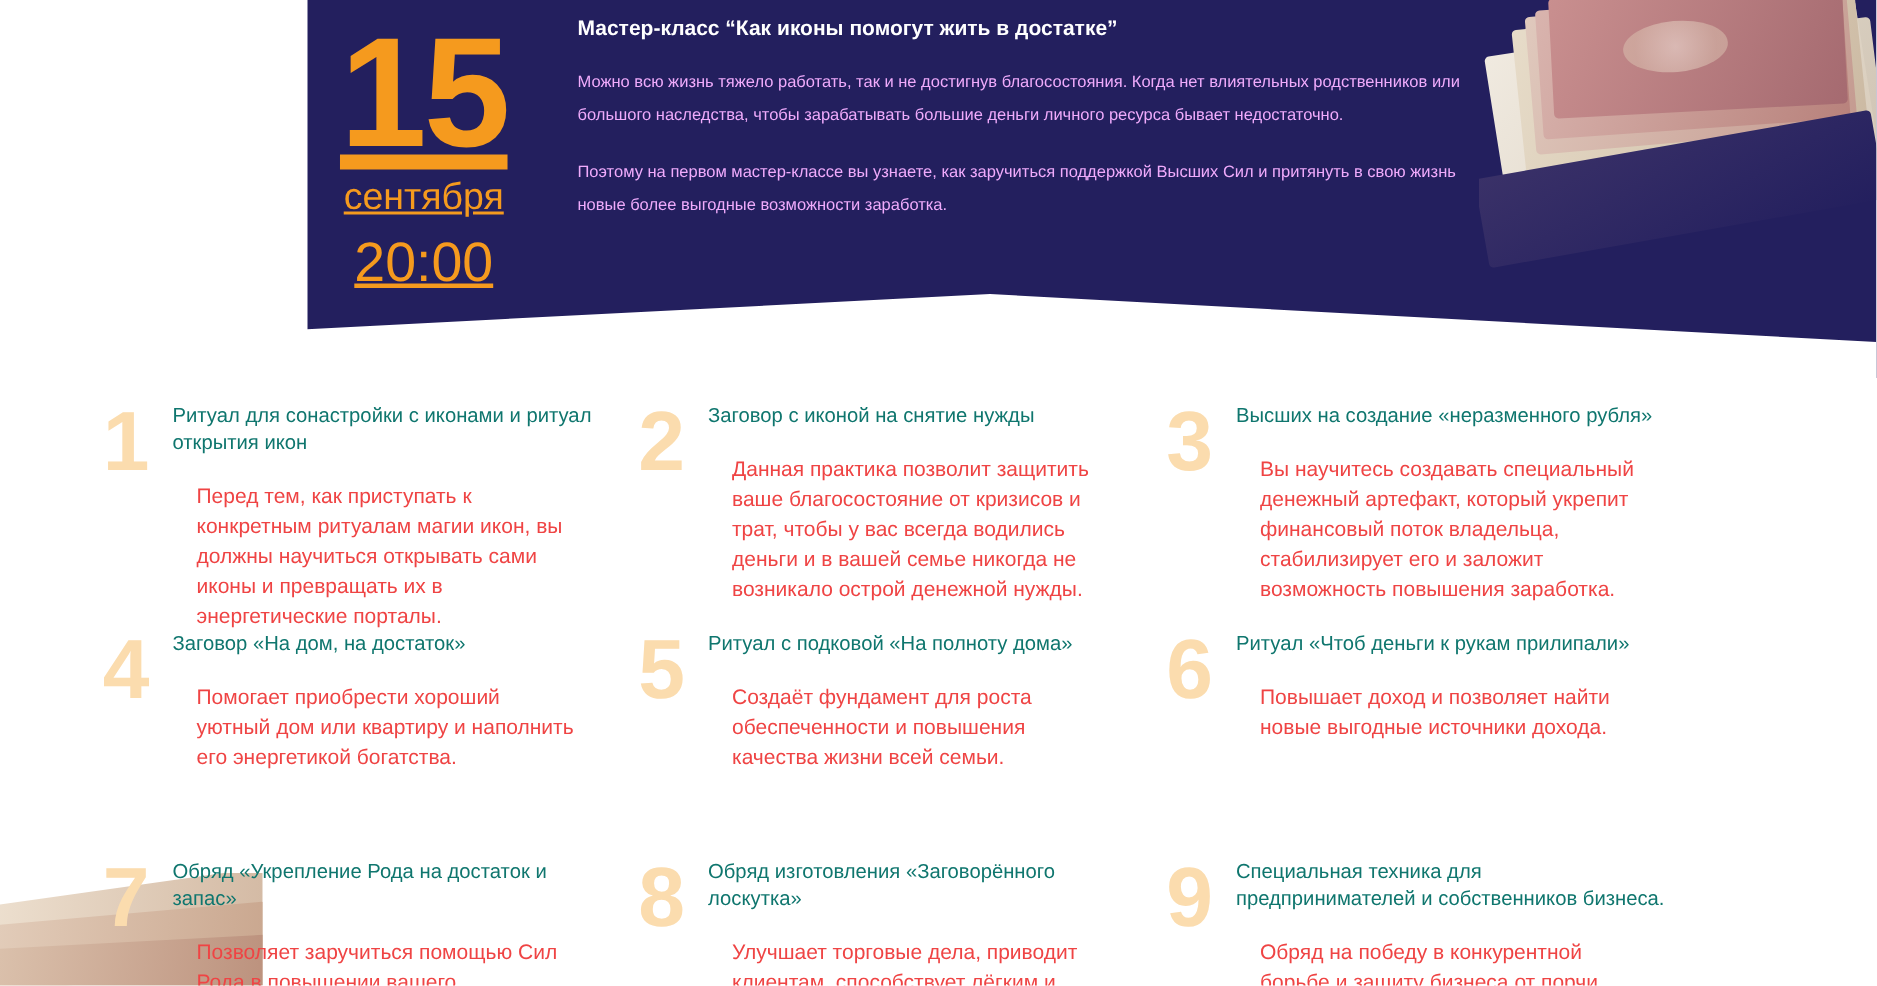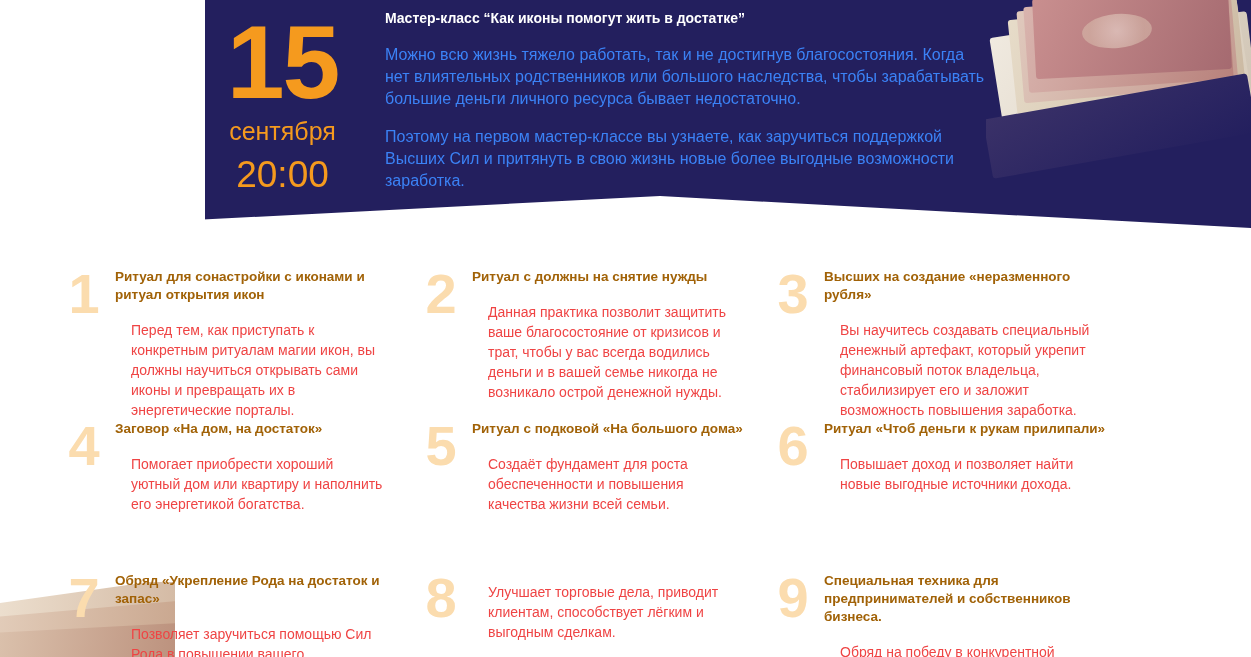--- a/index.html
+++ b/index.html
@@ -42,20 +42,21 @@
     clip-path: polygon(0 0, 0 100%, 1251px 100%, 1251px 44px, 660px 12px, 0 46px);
   }
 
   .date-block {
     position: absolute;
     left: 205px;
     top: 0;
     width: 155px;
     text-align: center;
     color: #f59a1e;
+    text-decoration: underline;
   }
   .date-day {
     font-size: 104px;
     line-height: 112px;
     font-weight: bold;
     letter-spacing: -2px;
     margin-top: 6px;
   }
   .date-month {
     font-size: 25px;
@@ -77,24 +78,24 @@
     width: 600px;
     color: #ffffff;
   }
   .header-title {
     font-size: 14px;
     font-weight: bold;
     line-height: 24px;
     margin-bottom: 14px;
   }
   .header-para {
-    font-size: 16px;
+    font-size: 11px;
     line-height: 22px;
     margin: 0 0 16px 0;
-    color: #3b82f6;
+    color: #f0abfc;
   }
 
   
   .money-photo {
     position: absolute;
     right: 0;
     top: 0;
     width: 265px;
     height: 182px;
     overflow: hidden;
@@ -140,23 +141,23 @@
     width: 48px;
     text-align: center;
     font-size: 56px;
     line-height: 60px;
     font-weight: bold;
     color: #fbdcae;
     user-select: none;
   }
   .item-title {
     font-size: 13.5px;
-    font-weight: bold;
+    font-weight: normal;
     line-height: 18px;
-    color: #a16207;
+    color: #0f766e;
     margin: 6px 0 6px 0;
   }
   .item-desc {
     font-size: 14px;
     line-height: 20px;
     color: #ef4444;
     margin: 16px;
   }
 </style>
 </head>
@@ -201,56 +202,57 @@
 <div class="items">
 
   <div class="item">
     <div class="item-num">1</div>
     <div class="item-title">Ритуал для сонастройки с иконами и ритуал открытия икон</div>
     <p class="item-desc">Перед тем, как приступать к конкретным ритуалам магии икон, вы должны научиться открывать сами иконы и превращать их в энергетические порталы.</p>
   </div>
 
   <div class="item">
     <div class="item-num">2</div>
-    <div class="item-title">Ритуал с должны на снятие нужды</div>
+    <div class="item-title">Заговор с иконой на снятие нужды</div>
     <p class="item-desc">Данная практика позволит защитить ваше благосостояние от кризисов и трат, чтобы у вас всегда водились деньги и в вашей семье никогда не возникало острой денежной нужды.</p>
   </div>
 
   <div class="item">
     <div class="item-num">3</div>
     <div class="item-title">Высших на создание «неразменного рубля»</div>
     <p class="item-desc">Вы научитесь создавать специальный денежный артефакт, который укрепит финансовый поток владельца, стабилизирует его и заложит возможность повышения заработка.</p>
   </div>
 
   <div class="item">
     <div class="item-num">4</div>
     <div class="item-title">Заговор «На дом, на достаток»</div>
     <p class="item-desc">Помогает приобрести хороший уютный дом или квартиру и наполнить его энергетикой богатства.</p>
   </div>
 
   <div class="item">
     <div class="item-num">5</div>
-    <div class="item-title">Ритуал с подковой «На большого дома»</div>
+    <div class="item-title">Ритуал с подковой «На полноту дома»</div>
     <p class="item-desc">Создаёт фундамент для роста обеспеченности и повышения качества жизни всей семьи.</p>
   </div>
 
   <div class="item">
     <div class="item-num">6</div>
     <div class="item-title">Ритуал «Чтоб деньги к рукам прилипали»</div>
     <p class="item-desc">Повышает доход и позволяет найти новые выгодные источники дохода.</p>
   </div>
 
   <div class="item">
     <div class="item-num">7</div>
     <div class="item-title">Обряд «Укрепление Рода на достаток и запас»</div>
     <p class="item-desc">Позволяет заручиться помощью Сил Рода в повышении вашего благосостояния и зажиточности.</p>
   </div>
 
   <div class="item">
     <div class="item-num">8</div>
+    <div class="item-title">Обряд изготовления «Заговорённого лоскутка»</div>
     <p class="item-desc">Улучшает торговые дела, приводит клиентам, способствует лёгким и выгодным сделкам.</p>
   </div>
 
   <div class="item">
     <div class="item-num">9</div>
     <div class="item-title">Специальная техника для предпринимателей и собственников бизнеса.</div>
     <p class="item-desc">Обряд на победу в конкурентной борьбе и защиту бизнеса от порчи.</p>
   </div>
 
 </div>

